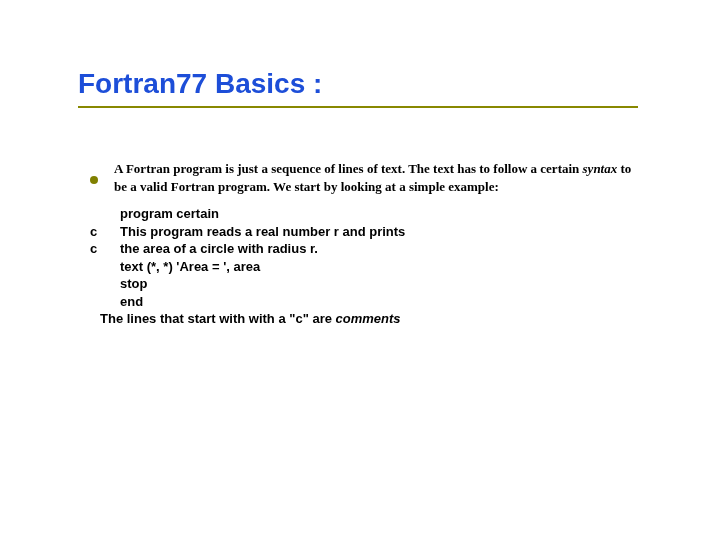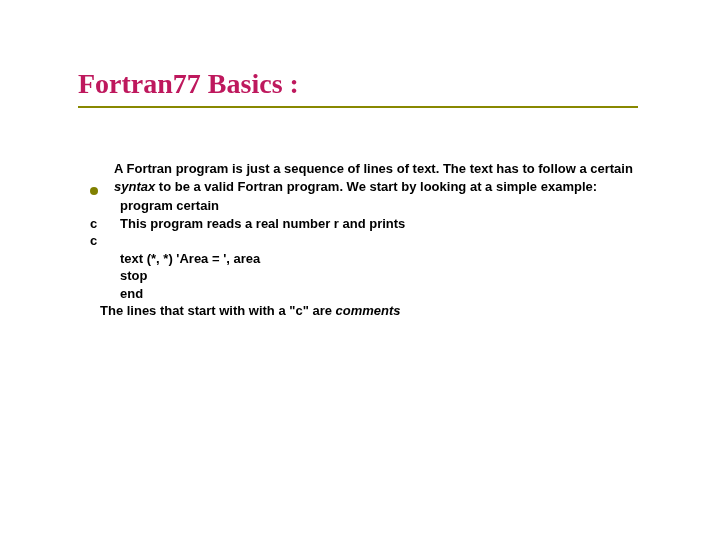--- a/index.html
+++ b/index.html
@@ -11,22 +11,21 @@
     color: #000;
     position: relative;
     overflow: hidden;
   }
   .title {
     position: absolute;
     top: 68px;
     left: 78px;
     font-size: 28px;
     font-weight: bold;
-    color: #be185d;
-    font-family: Liberation Serif, serif;
+    color: #1d4ed8;
   }
   .underline {
     position: absolute;
     top: 106px;
     left: 78px;
     width: 560px;
     height: 2px;
     background: #888800;
   }
   .content {
@@ -34,22 +33,23 @@
     top: 160px;
     left: 90px;
     width: 548px;
     font-size: 13px;
     line-height: 1.35;
     color: #000;
     font-weight: bold;
   }
   .bullet-row {
     display: flex;
-    align-items: flex-end;
-    margin-bottom: 2px;
+    align-items: center;
+    margin-bottom: 10px;
+    font-family: Liberation Serif, serif;
   }
   .bullet-dot {
     width: 8px;
     height: 8px;
     border-radius: 50%;
     background: #808000;
     flex-shrink: 0;
     margin-top: 4px;
     margin-right: 16px;
   }
@@ -91,20 +91,21 @@
       <span>A Fortran program is just a sequence of lines of text. The text has to follow a certain </span><span class="italic">syntax</span><span> to be a valid Fortran program. We start by looking at a simple example:</span>
     </div>
   </div>
   <div class="code-line indented">program certain</div>
   <div class="comment-row">
     <span class="comment-c">c</span>
     <span class="comment-text">This program reads a real number r and prints</span>
   </div>
   <div class="comment-row">
     <span class="comment-c">c</span>
+    <span class="comment-text">the area of a circle with radius r.</span>
   </div>
   <div class="code-line indented">text (*, *) 'Area = ', area</div>
   <div class="code-line indented">stop</div>
   <div class="code-line indented">end</div>
   <div class="closing">
     <span>The lines that start with with a "c" are </span><span class="italic">comments</span>
   </div>
 </div>
 
 </body></html>

